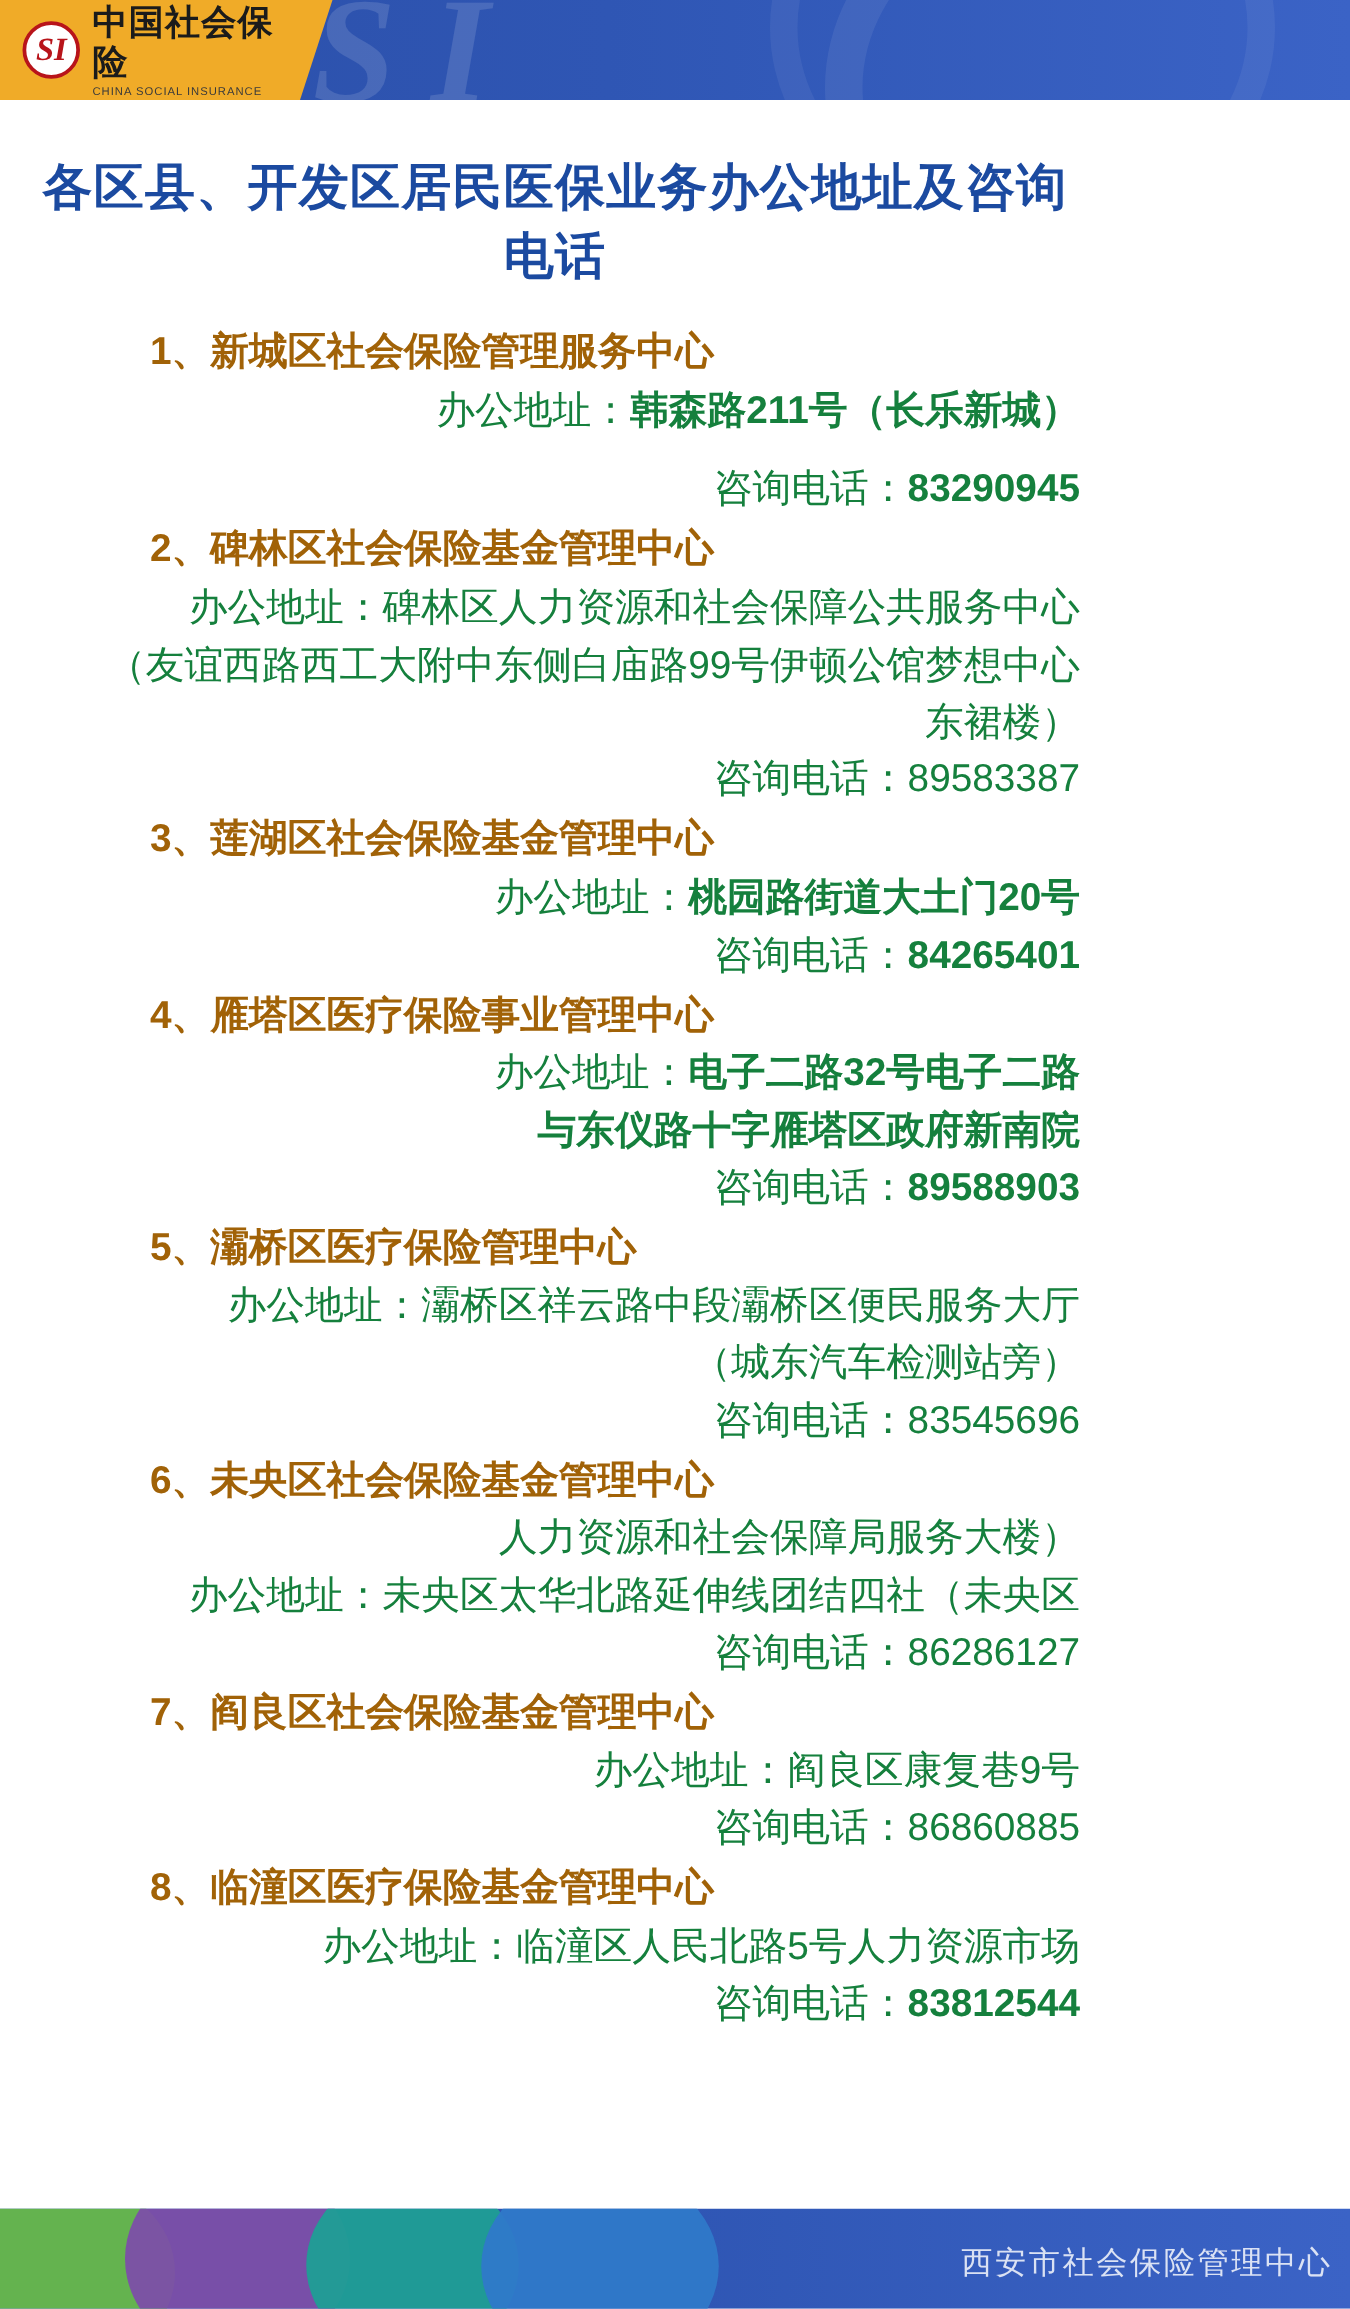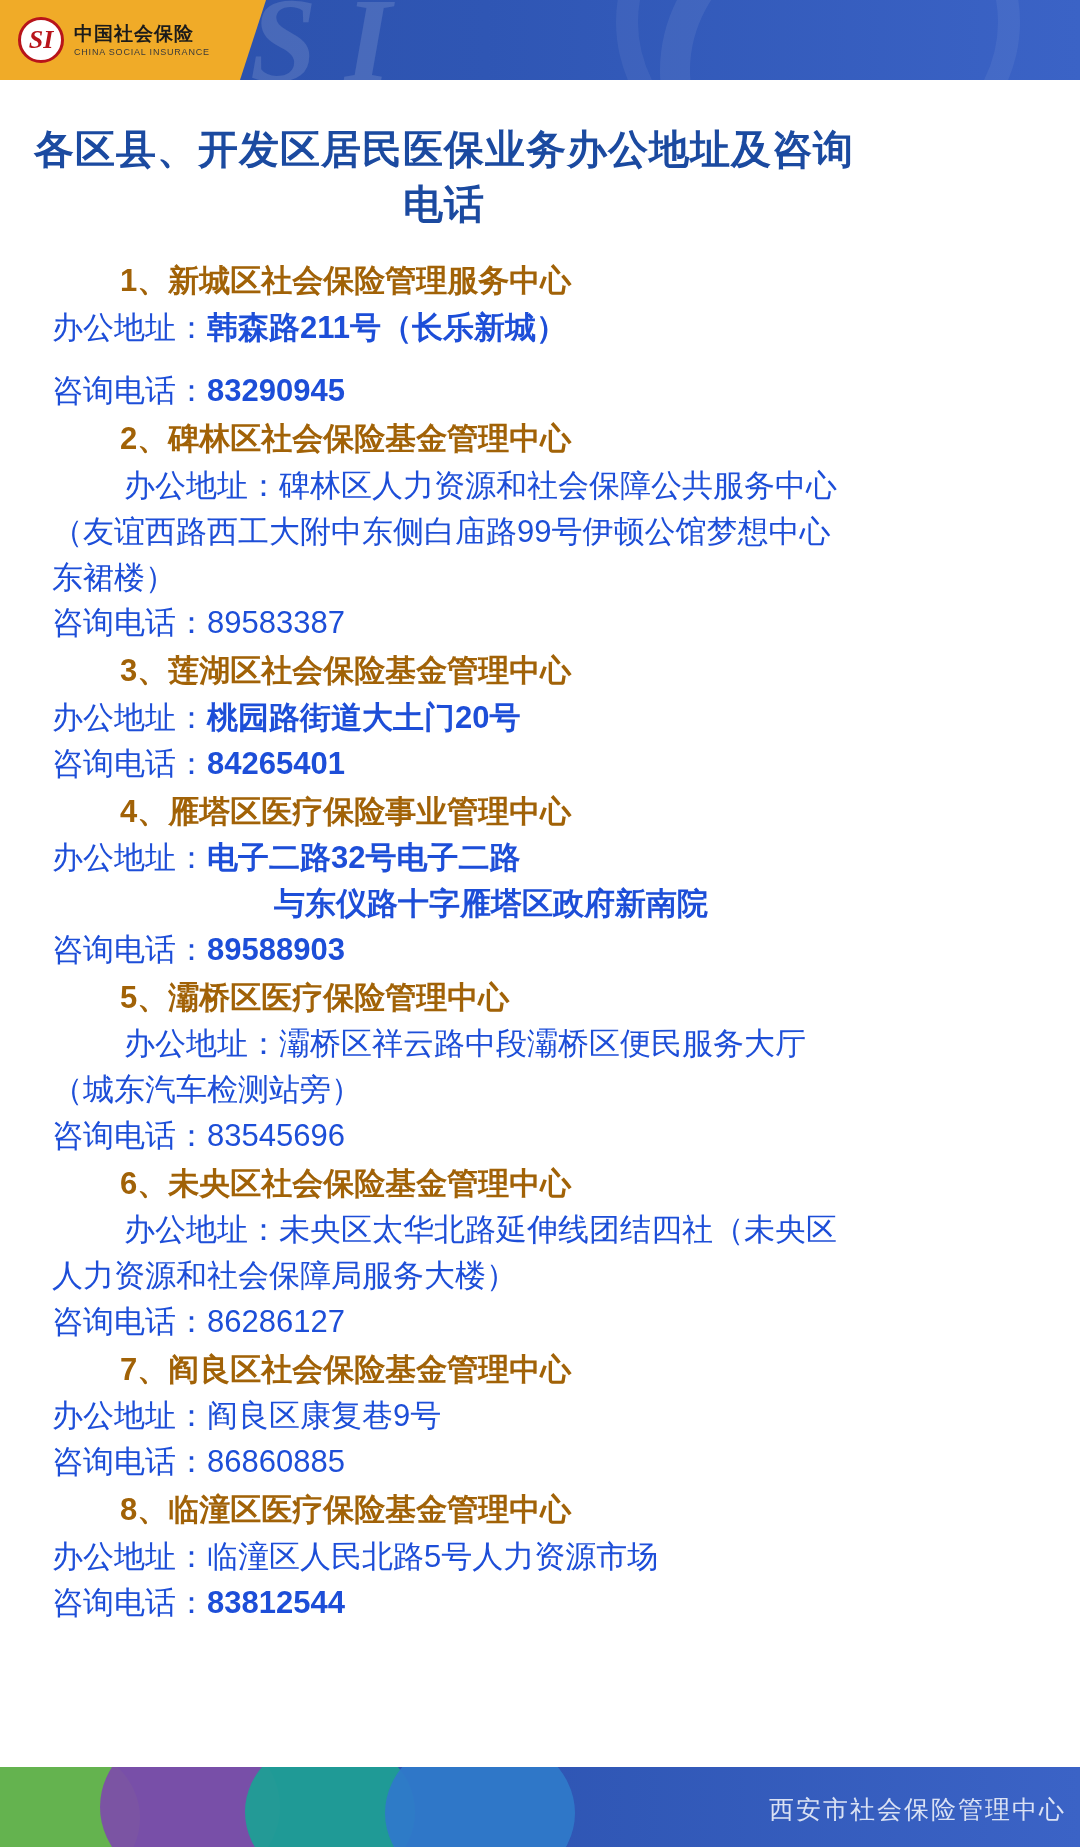--- a/index.html
+++ b/index.html
@@ -92,21 +92,21 @@
     font-family: "Liberation Serif", serif;
     font-style: italic;
     line-height: 1;
   }
   .logo-text {
     margin-left: 10px;
     line-height: 1.15;
   }
   .logo-cn {
     color: #1b1b1b;
-    font-size: 19px;
+    font-size: 28px;
     font-weight: bold;
     letter-spacing: 1px;
   }
   .logo-en {
     color: #3a3a3a;
     font-size: 9px;
     letter-spacing: 0.8px;
     margin-top: 2px;
   }
 
@@ -136,24 +136,25 @@
   .entry-name {
     font-size: 31px;
     font-weight: bold;
     color: #a16207;
     padding-left: 110px;
     line-height: 1.5;
     text-indent: -14px;
   }
   .line {
     font-size: 31px;
-    color: #1d4ed8;
+    color: #15803d;
     line-height: 1.48;
     padding-left: 96px;
     text-indent: -68px;
+    text-align: right;
   }
   .line.flow {
     padding-left: 28px;
     text-indent: 72px;
   }
   .line.cont {
     padding-left: 28px;
     text-indent: 0;
   }
   .line.indent-extra {
@@ -296,24 +297,24 @@
     <div class="line cont">（城东汽车检测站旁）</div>
     <div class="line">
       <span>咨询电话：</span><span>83545696</span>
     </div>
   </div>
 
   <div class="entry">
     <div class="entry-name">
       <span>6、</span><span>未央区社会保险基金管理中心</span>
     </div>
+    <div class="line cont">人力资源和社会保障局服务大楼）</div>
     <div class="line flow">
       <span>办公地址：</span><span>未央区太华北路延伸线团结四社（未央区</span>
     </div>
-    <div class="line cont">人力资源和社会保障局服务大楼）</div>
     <div class="line">
       <span>咨询电话：</span><span>86286127</span>
     </div>
   </div>
 
   <div class="entry">
     <div class="entry-name">
       <span>7、</span><span>阎良区社会保险基金管理中心</span>
     </div>
     <div class="line">

